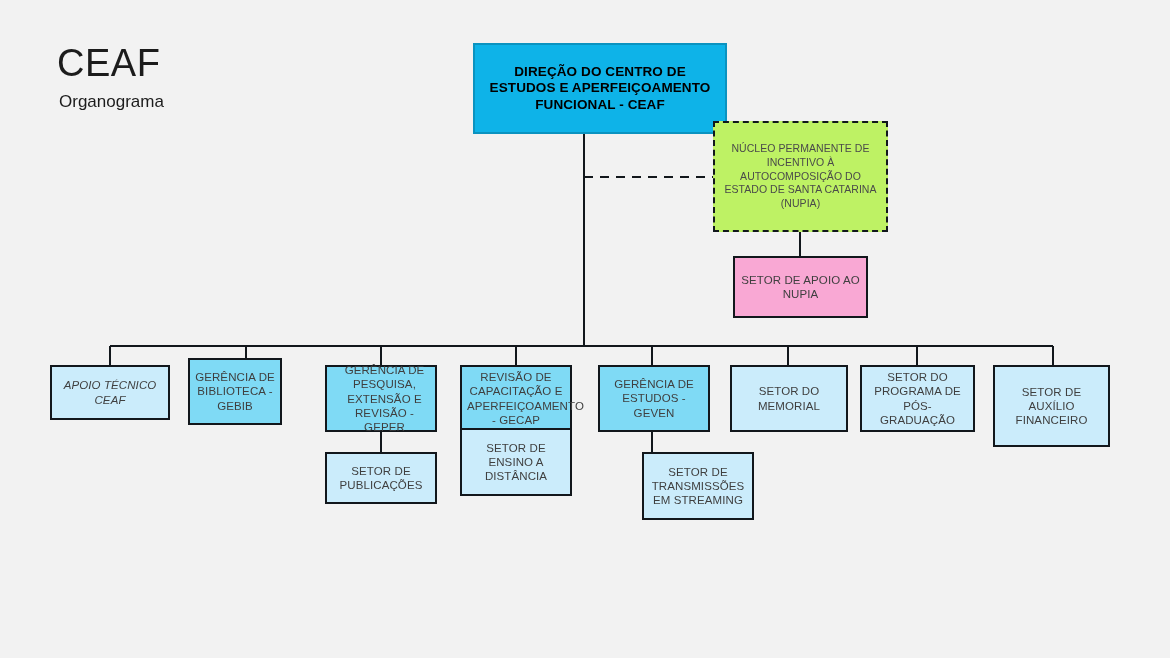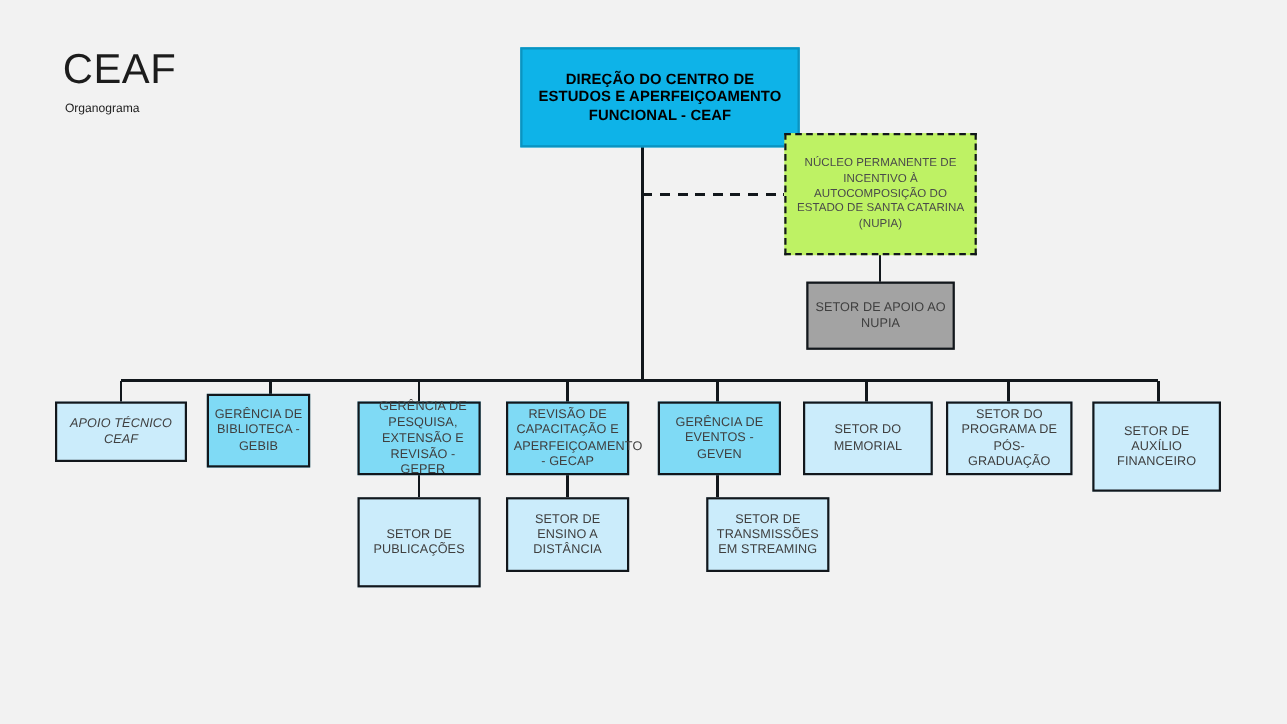--- a/index.html
+++ b/index.html
@@ -35,21 +35,21 @@
   }
   .chart-title {
     font-size: 38px;
     font-weight: 400;
     color: #1c1c1c;
     letter-spacing: 0.5px;
     line-height: 1.05;
     margin: 0;
   }
   .chart-subtitle {
-    font-size: 11px;
+    font-size: 17px;
     font-weight: 400;
     color: #1c1c1c;
     margin: 9px 0 0 2px;
     line-height: 1.1;
   }
 
   
   .node {
     position: absolute;
     box-sizing: border-box;
@@ -80,21 +80,21 @@
     font-size: 11.5px;
     letter-spacing: 0.1px;
   }
   .node.setor {
     background: #cbecfb;
     color: #3f3f3f;
     font-size: 11.5px;
     letter-spacing: 0.1px;
   }
   .node.plain {
-    background: #a3a3a3;
+    background: #f9a8d4;
     color: #3f3f3f;
     font-size: 11.5px;
     letter-spacing: 0.1px;
   }
   .node.dashed {
     background: #bef264;
     border: 2px dashed #12171c;
     color: #4a4a4a;
     font-size: 10.5px;
     letter-spacing: 0.05px;
@@ -159,40 +159,40 @@
 
   <div class="node gerencia" style="left:325px; top:365px; width:112px; height:67px;padding-left:12px;">
     <span>GERÊNCIA DE PESQUISA, EXTENSÃO E REVISÃO - GEPER</span>
   </div>
 
   <div class="node gerencia" style="left:460px; top:365px; width:112px; height:67px;">
     <span>REVISÃO DE CAPACITAÇÃO E APERFEIÇOAMENTO - GECAP</span>
   </div>
 
   <div class="node gerencia" style="left:598px; top:365px; width:112px; height:67px;">
-    <span>GERÊNCIA DE EVENTOS - GEVEN</span>
+    <span>GERÊNCIA DE ESTUDOS - GEVEN</span>
   </div>
 
   <div class="node setor" style="left:730px; top:365px; width:118px; height:67px;">
     <span>SETOR DO MEMORIAL</span>
   </div>
 
   <div class="node setor" style="left:860px; top:365px; width:115px; height:67px;">
     <span>SETOR DO PROGRAMA DE PÓS-GRADUAÇÃO</span>
   </div>
 
   <div class="node setor" style="left:993px; top:365px; width:117px; height:82px;text-align:center;">
     <span>SETOR DE AUXÍLIO FINANCEIRO</span>
   </div>
 
-  <div class="node setor" style="left:325px; top:452px; width:112px; height:82px;">
+  <div class="node setor" style="left:325px; top:452px; width:112px; height:52px;">
     <span>SETOR DE PUBLICAÇÕES</span>
   </div>
 
-  <div class="node setor" style="left:460px; top:452px; width:112px; height:68px;">
+  <div class="node setor" style="left:460px; top:428px; width:112px; height:68px;">
     <span>SETOR DE ENSINO A DISTÂNCIA</span>
   </div>
 
   <div class="node setor" style="left:598px; top:452px; width:112px; height:68px;margin-left:44px;">
     <span>SETOR DE TRANSMISSÕES EM STREAMING</span>
   </div>
 
 </div>
 
 </body></html>

